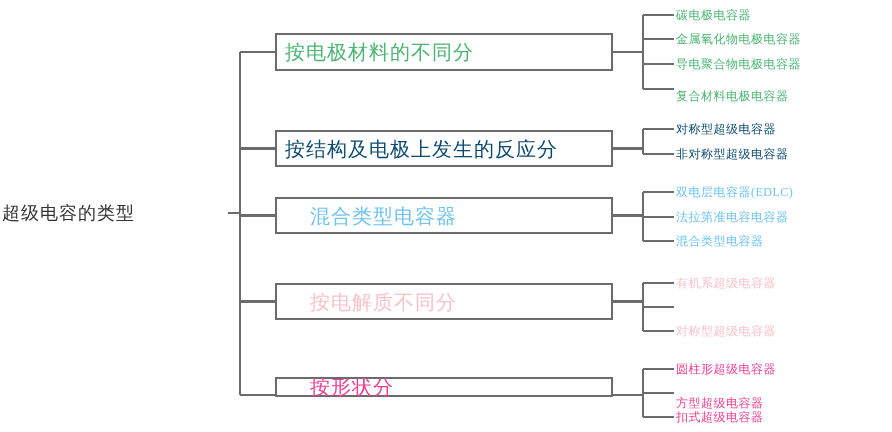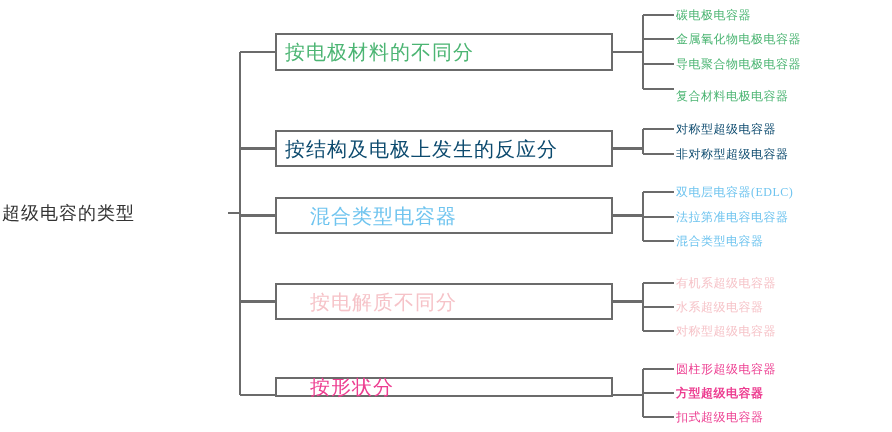--- a/index.html
+++ b/index.html
@@ -108,20 +108,19 @@
   <div class="leaf c-green" style="top:96px;">复合材料电极电容器</div>
 
   <div class="leaf c-orange" style="top:129px;">对称型超级电容器</div>
   <div class="leaf c-orange" style="top:154px;">非对称型超级电容器</div>
 
   <div class="leaf c-blue" style="top:192px;">双电层电容器(EDLC)</div>
   <div class="leaf c-blue" style="top:217px;">法拉第准电容电容器</div>
   <div class="leaf c-blue" style="top:241px;">混合类型电容器</div>
 
   <div class="leaf c-pink" style="top:283px;">有机系超级电容器</div>
-  <div class="leaf c-pink" style="top:307px;">水系超级电容器</div>
   <div class="leaf c-pink" style="top:331px;">对称型超级电容器</div>
 
   <div class="leaf c-magenta" style="top:369px;text-align:right;">圆柱形超级电容器</div>
-  <div class="leaf c-magenta" style="top:393px;font-weight:bold;">方型超级电容器</div>
+  <div class="leaf c-magenta" style="top:403px;">方型超级电容器</div>
   <div class="leaf c-magenta" style="top:417px;">扣式超级电容器</div>
 
 </div>
 
 </body></html>

